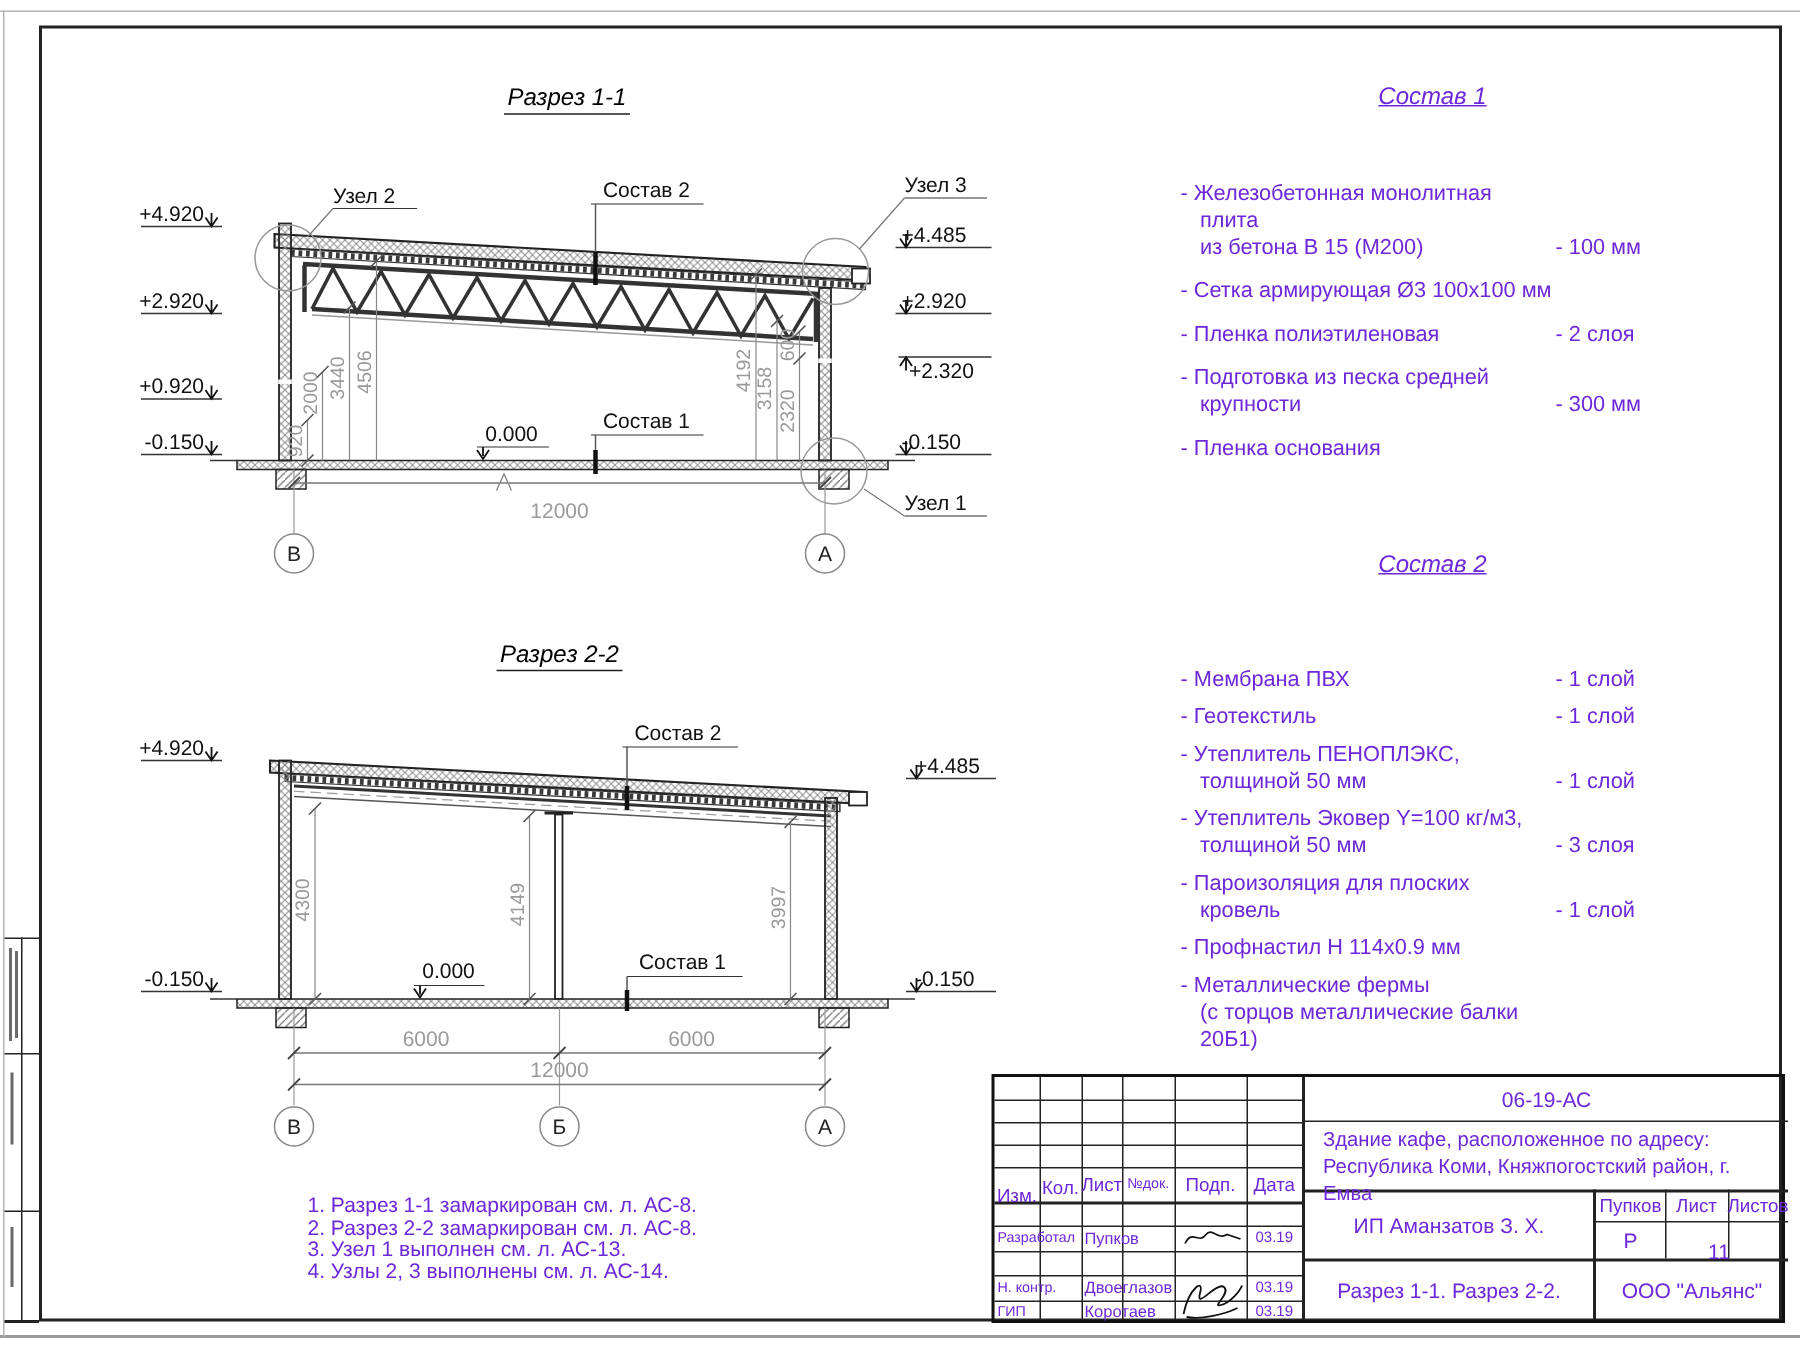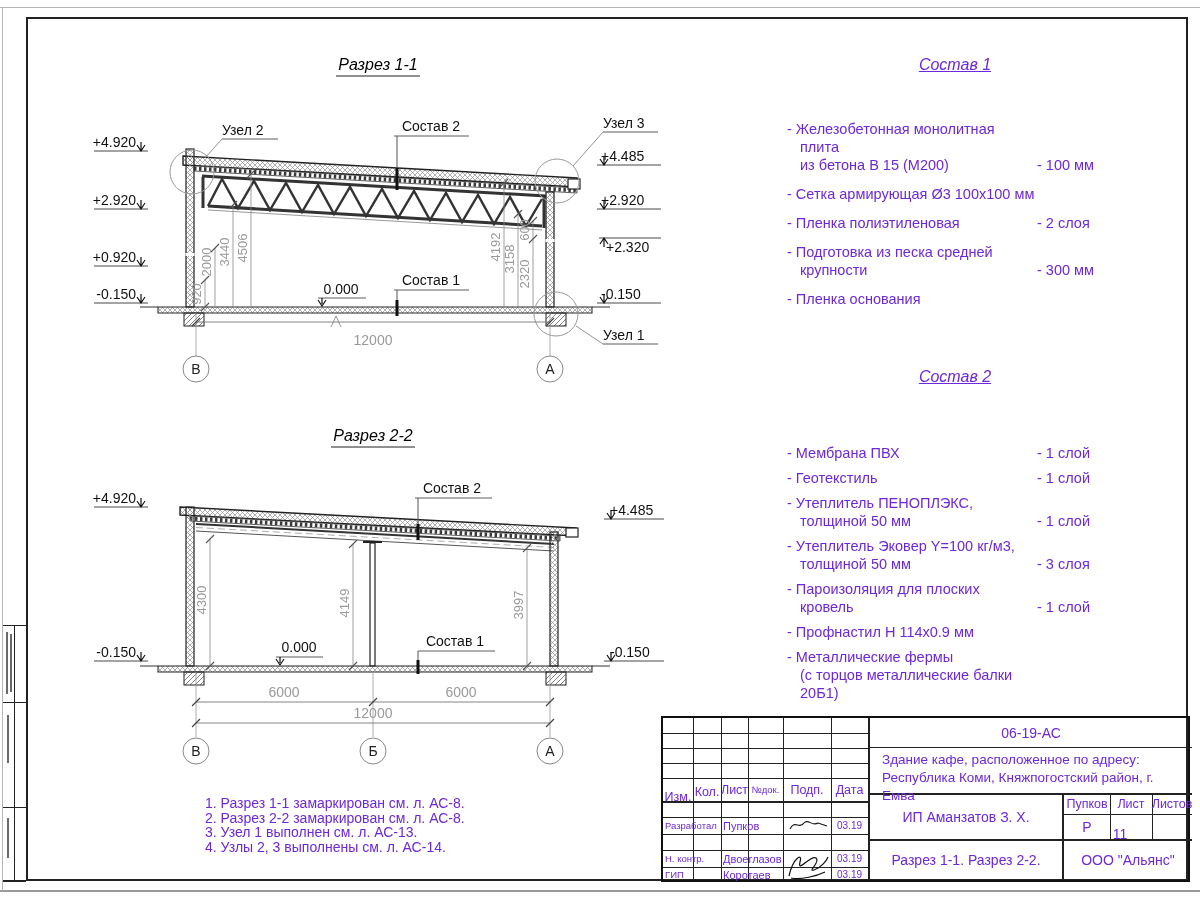--- a/index.html
+++ b/index.html
@@ -394,19 +394,19 @@
     <div class="cell" style="left:207px;top:0;width:322px;height:29px;font-size:14px;">06-19-АС</div>
     <div style="position:absolute;left:219px;top:33px;width:306px;font-size:13.5px;line-height:18px;">
       <div>Здание кафе, расположенное по адресу:</div>
       <div>Республика Коми, Княжпогостский район, г. Емва</div>
     </div>
     <div class="cell" style="left:207px;top:77px;width:192px;height:44px;font-size:14px;">ИП Аманзатов З. Х.</div>
     <div class="cell" style="left:401px;top:75px;width:46px;height:21px;font-size:12.5px;">Пупков</div>
     <div class="cell" style="left:447px;top:75px;width:42px;height:21px;font-size:12.5px;">Лист</div>
     <div class="cell" style="left:489px;top:75px;width:40px;height:21px;font-size:12.5px;">Листов</div>
     <div class="cell" style="left:401px;top:96px;width:46px;height:25px;font-size:14px;">Р</div>
-    <div class="cell" style="left:436px;top:96px;width:42px;height:39px;font-size:14px;">11</div>
+    <div class="cell" style="left:462px;top:96px;width:42px;height:39px;font-size:14px;">11</div>
     <div class="cell" style="left:489px;top:96px;width:40px;height:25px;font-size:14px;"></div>
     <div class="cell" style="left:207px;top:121px;width:192px;height:41px;font-size:14px;">Разрез 1-1. Разрез 2-2.</div>
     <div class="cell" style="left:401px;top:121px;width:128px;height:41px;font-size:14px;">ООО "Альянс"</div>
   </div>
 
 </div>
 
 </body></html>

